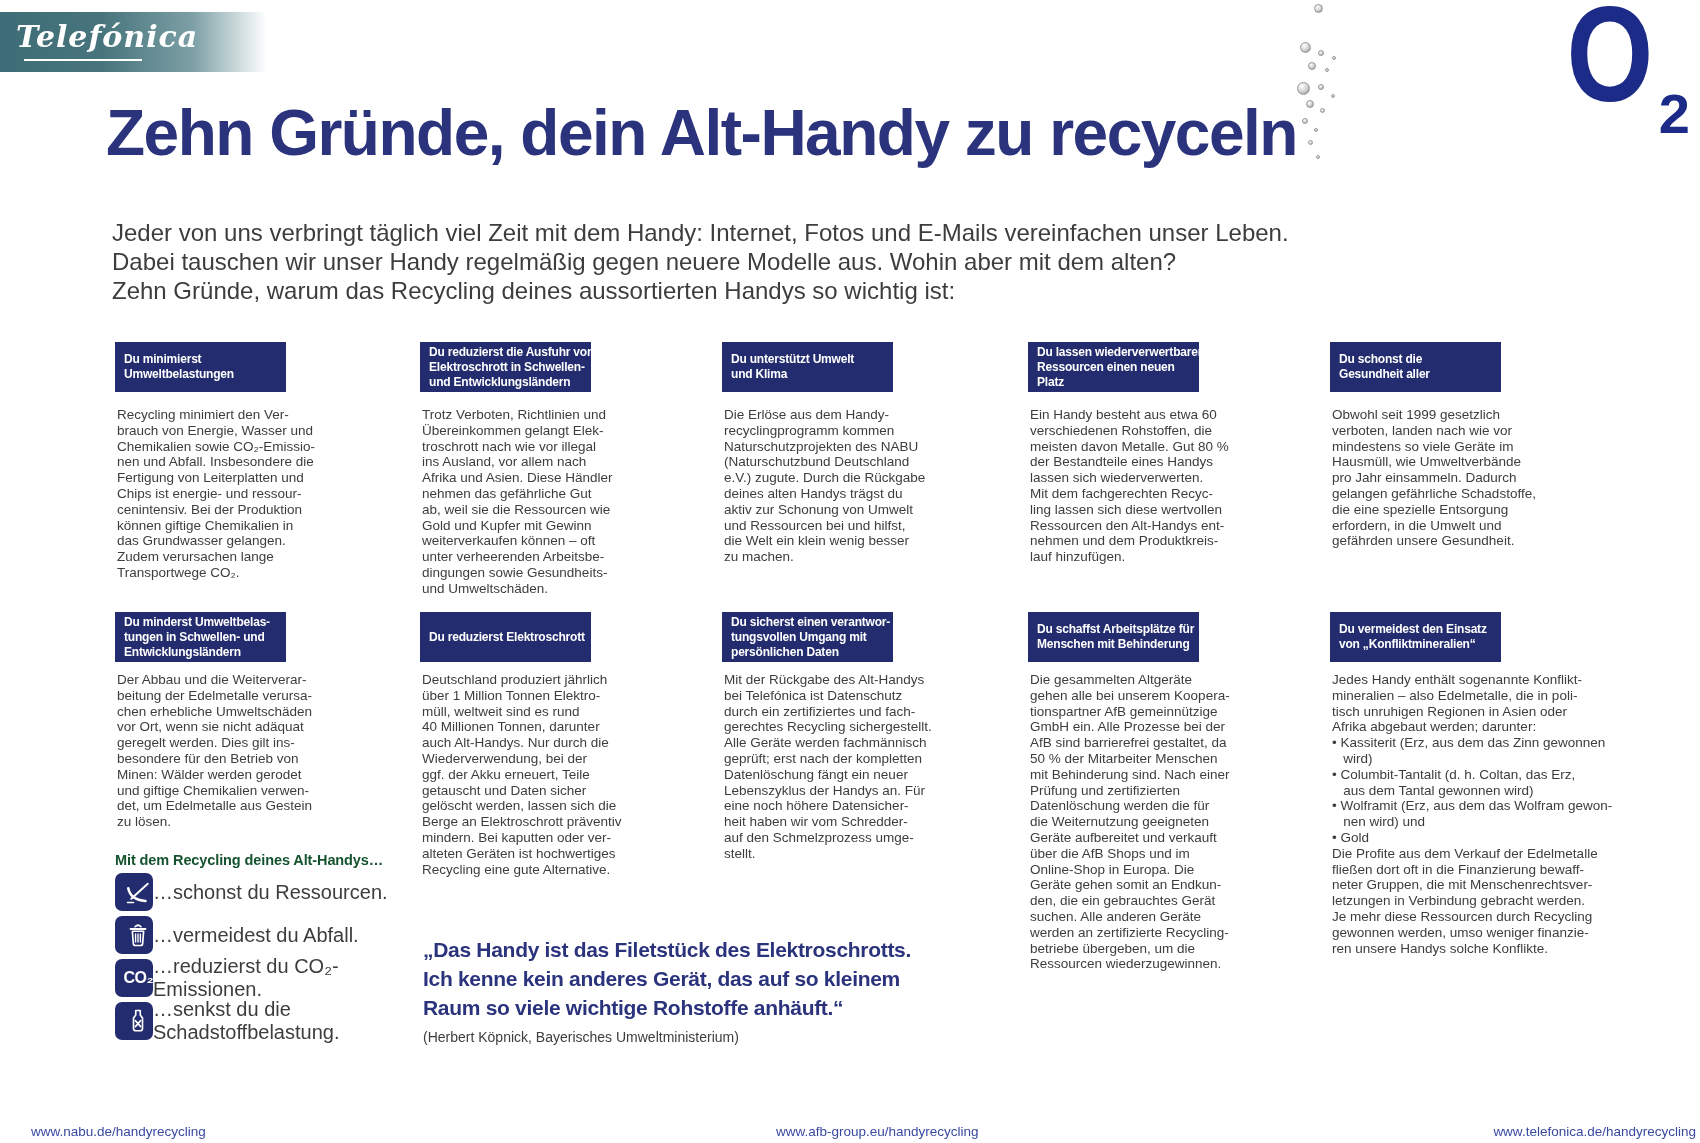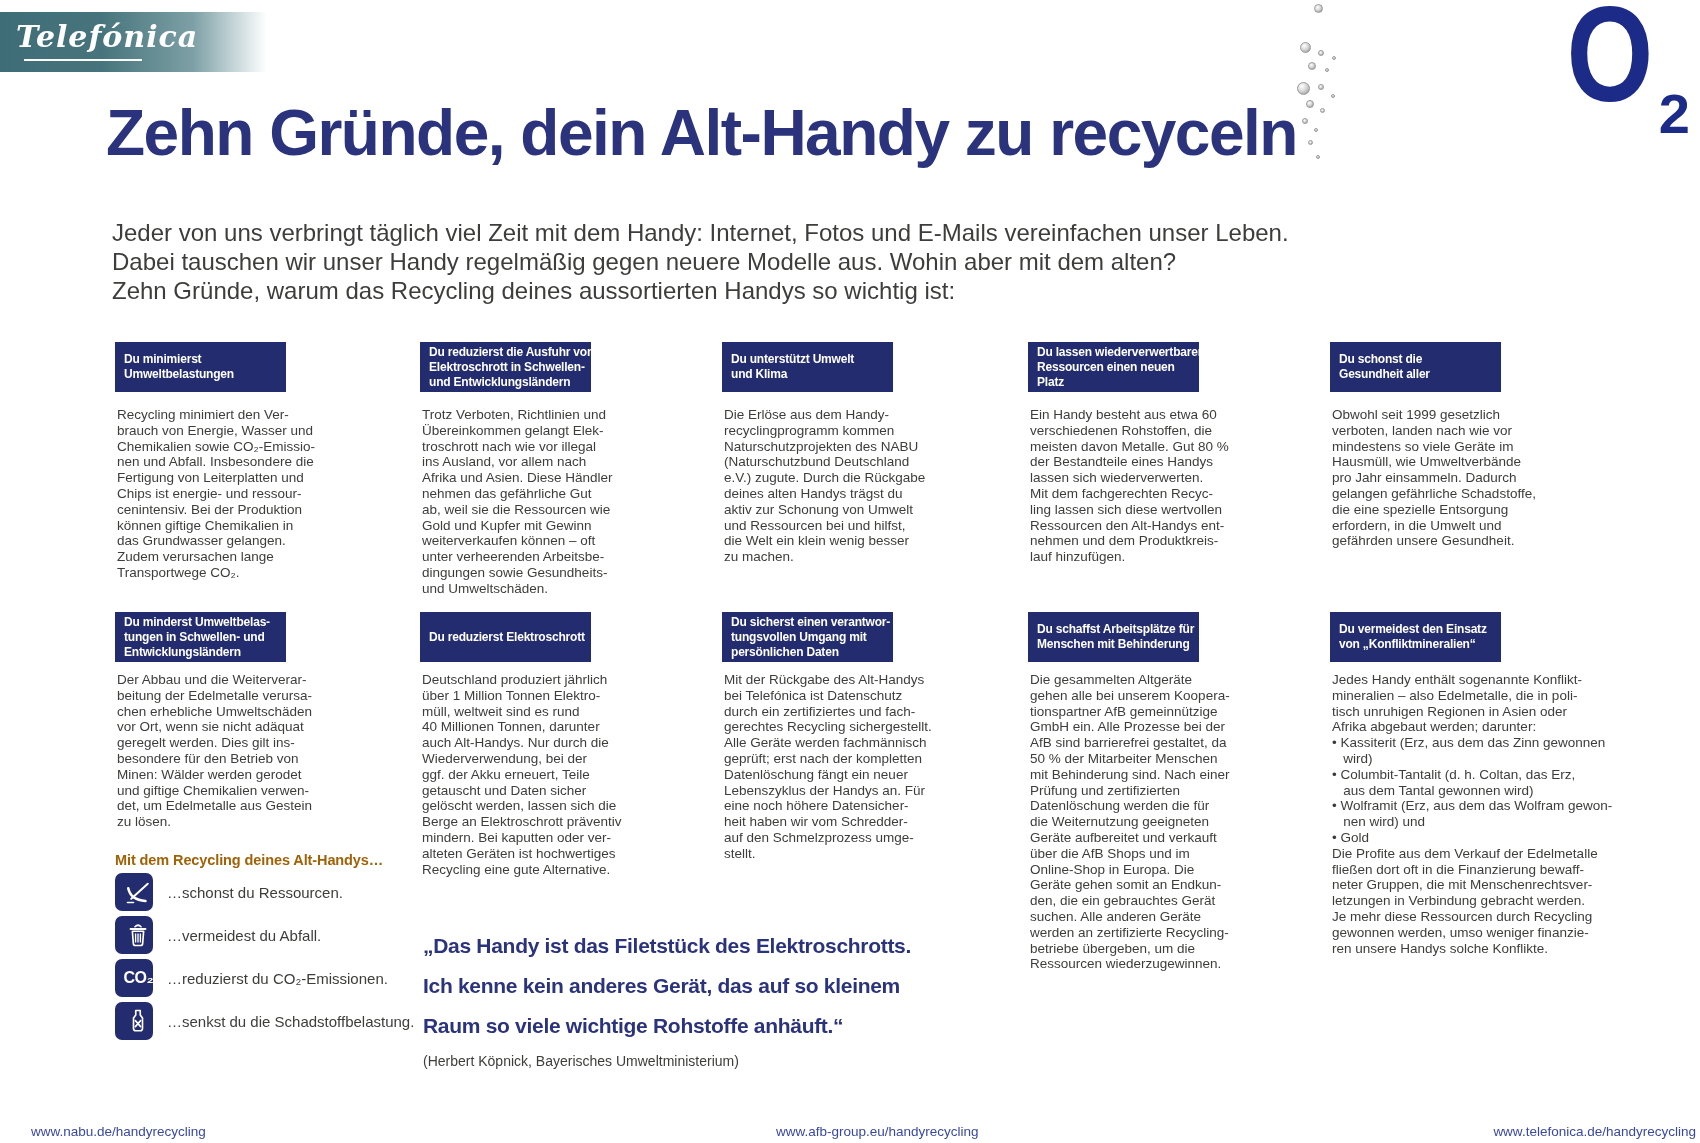--- a/index.html
+++ b/index.html
@@ -36,33 +36,33 @@
   .r1{top:342px}.r2{top:612px}
   .card-header{width:171px;height:50px;background:var(--navy,#232c6e);color:#fff;
     display:flex;align-items:center;box-sizing:border-box;padding:0 12px 0 9px;
     font-weight:bold;font-size:12px;line-height:15px;letter-spacing:-0.2px;white-space:pre;}
   .card-body{margin-top:15px;margin-left:2px;font-size:13.5px;line-height:15.8px;
     white-space:pre;color:var(--text,#3d3d3b);}
   .r2 .card-body{margin-top:10px;}
 
   
   .benefits{position:absolute;left:115px;top:852px;width:320px;}
-  .benefits-heading{font-size:14.5px;font-weight:bold;color:#a16207;letter-spacing:-0.1px;}
+  .benefits-heading{font-size:14.5px;font-weight:bold;color:#14532d;letter-spacing:-0.1px;}
   .benefit-item{display:flex;align-items:center;margin-top:5px;height:38px;}
   .benefit-icon{width:38px;height:38px;background:var(--navy,#232c6e);border-radius:7px;
     flex:0 0 38px;display:flex;align-items:center;justify-content:flex-end;color:#fff;}
   .benefit-icon svg{display:block;}
   .co2-text{font-weight:bold;font-size:16px;letter-spacing:-0.5px;}
-  .benefit-label{margin-left:14px;font-size:15px;color:var(--text,#3d3d3b);}
+  .benefit-label{font-size:20px;color:var(--text,#3d3d3b);}
   .benefits .benefit-item:first-of-type{margin-top:14px;}
 
   
   .quote{position:absolute;left:423px;top:926px;width:560px;}
-  .quote-text{font-size:21px;font-weight:bold;line-height:40px;letter-spacing:-0.3px;
-    color:var(--title-blue,#2a337c);white-space:pre;}
+  .quote-text{font-size:21px;font-weight:bold;line-height:29px;letter-spacing:-0.3px;
+    color:var(--title-blue,#2a337c);white-space:pre;margin-top:9px;}
   .quote-attribution{margin-top:7px;font-size:14px;color:var(--text,#3d3d3b);}
 
   
   .footer-link{position:absolute;bottom:4px;font-size:13.5px;color:var(--link-blue,#3a49a0);
     text-decoration:none;}
   .fl-left{left:31px;margin-top:14px;}
   .fl-center{left:776px;}
   .fl-right{right:4px;}
 </style>
 </head>

